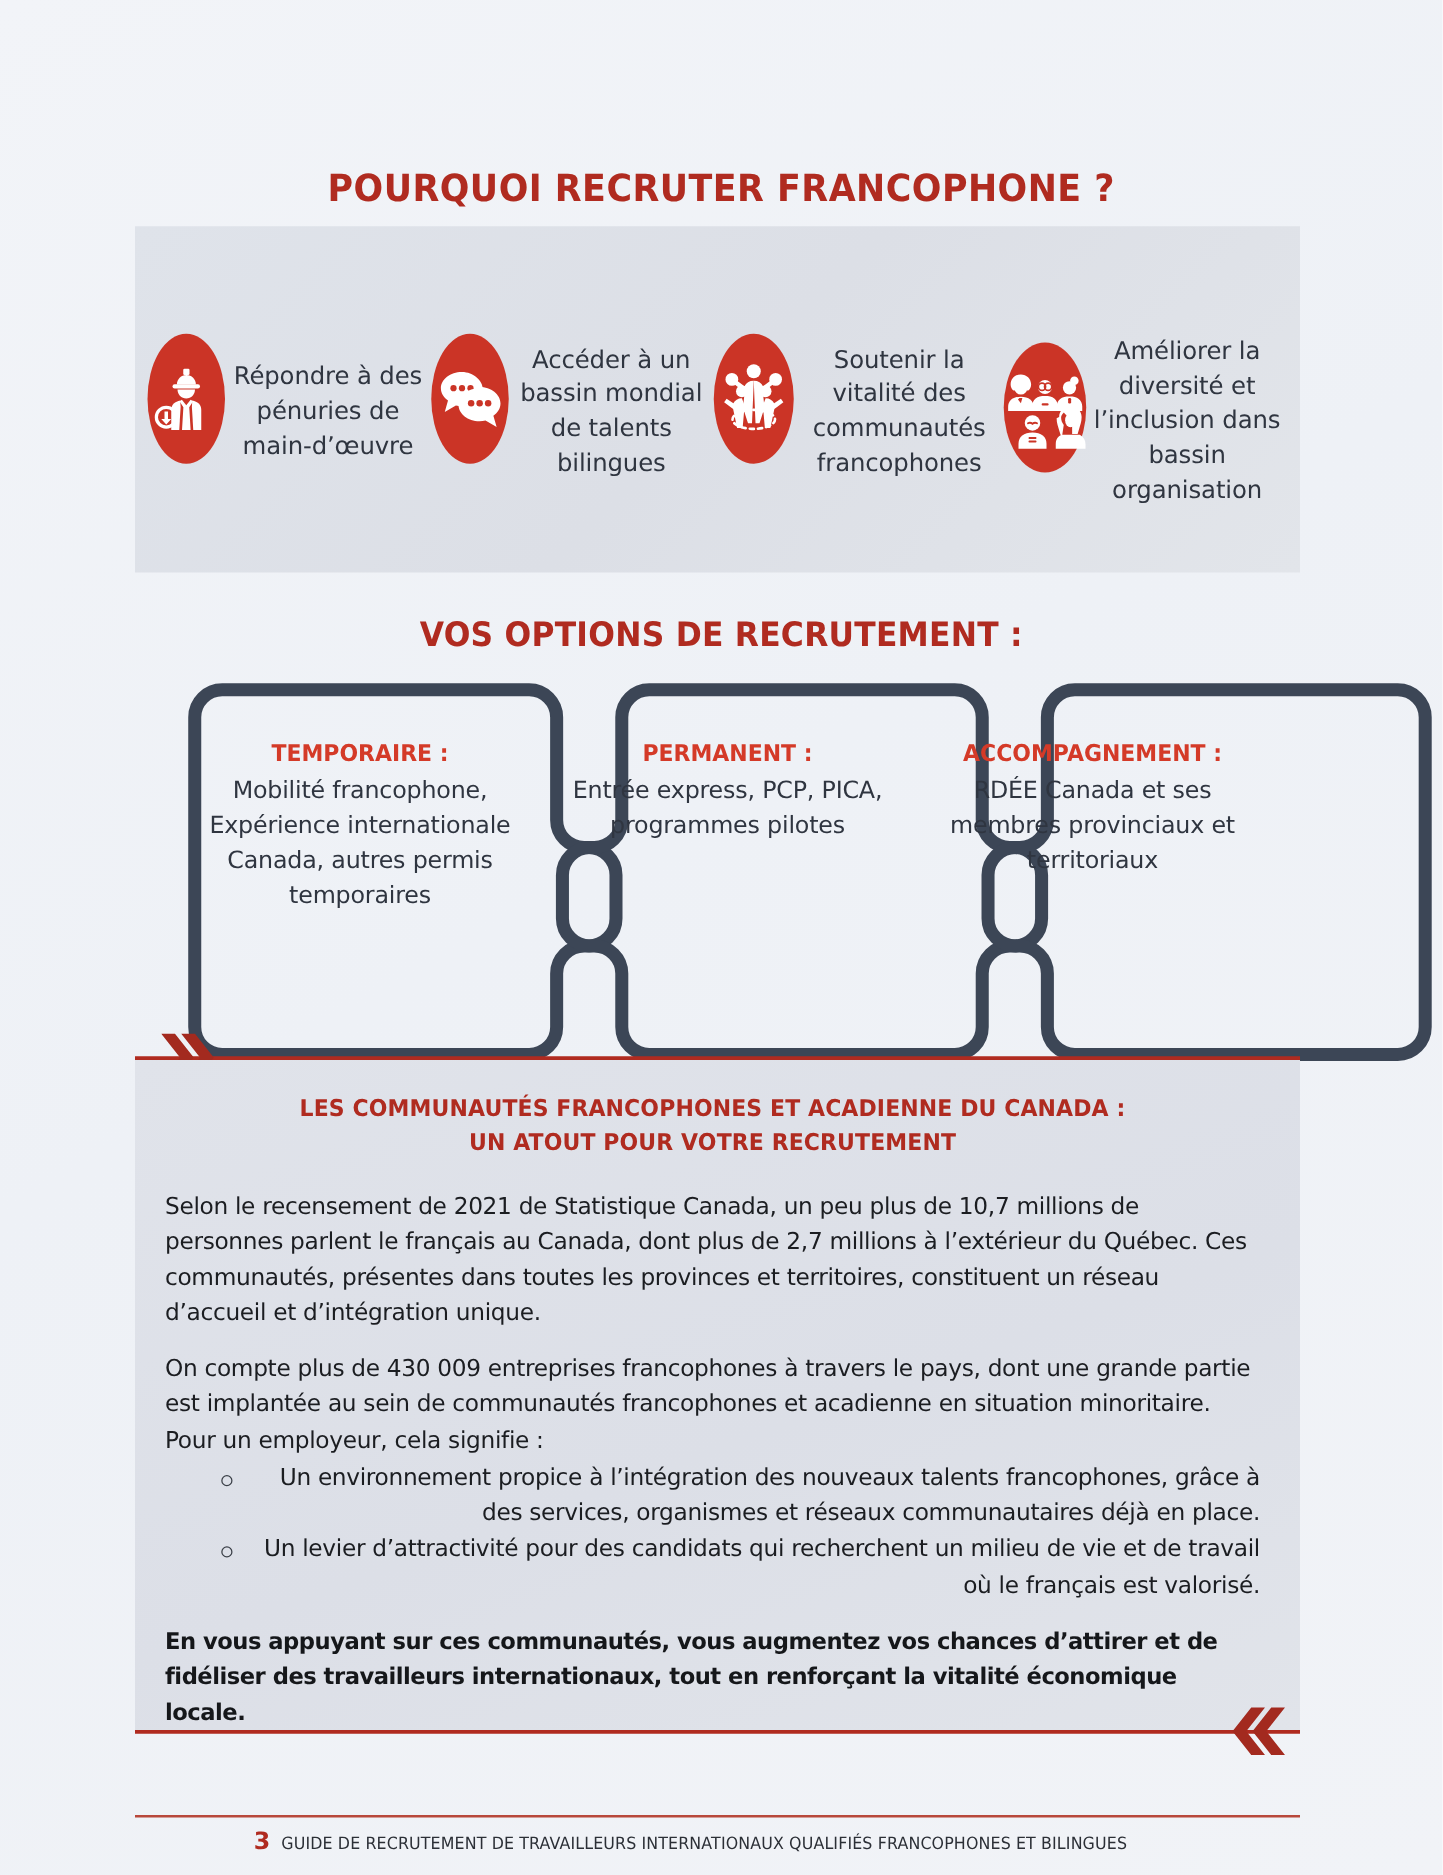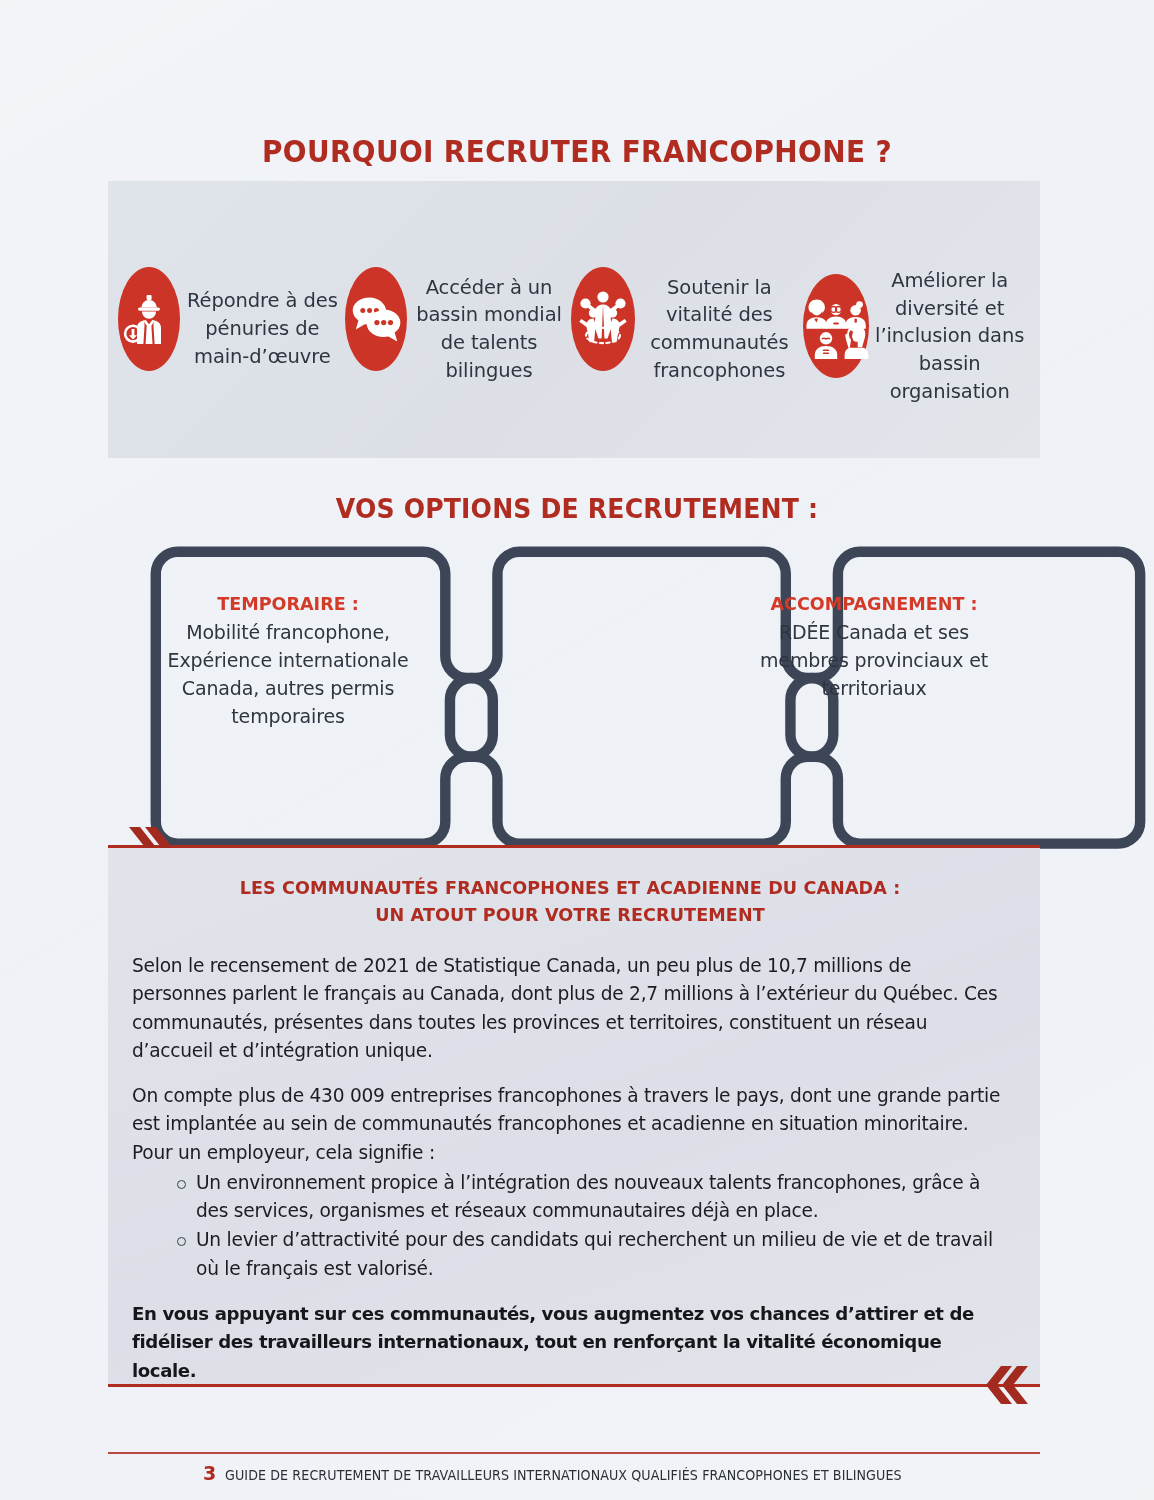--- a/index.html
+++ b/index.html
@@ -178,20 +178,21 @@
   }
   .bullets li {
     position: relative;
     padding-left: 64px;
     font-family: "DejaVu Sans", sans-serif;
     font-size: 18.6px;
     line-height: 1.52;
     color: #1b1d21;
     letter-spacing: -0.25px;
     margin-bottom: 1px;
+    text-align: right;
   }
   .bullets li::before {
     content: "";
     position: absolute;
     left: 45px;
     top: 11px;
     width: 7px;
     height: 7px;
     border: 1.4px solid #3a3f47;
     border-radius: 50%;
@@ -367,20 +368,24 @@
                a19 19 0 0 1 -19 -19 V201 a19 19 0 0 0 -19 -19 H572
                a19 19 0 0 1 -19 -19 V133 a19 19 0 0 1 19 -19 H575
                a19 19 0 0 0 19 -19 V24 a19 19 0 0 1 19 -19 Z"></path>
     </g>
   </svg>
 
   <div class="puzzle-text" id="pt0">
     <span class="puzzle-head">TEMPORAIRE :</span>
     <span>Mobilité francophone, Expérience internationale Canada, autres permis temporaires</span>
   </div>
+  <div class="puzzle-text" id="pt1">
+    <span class="puzzle-head">PERMANENT :</span>
+    <span>Entrée express, PCP, PICA, programmes pilotes</span>
+  </div>
   <div class="puzzle-text" id="pt2">
     <span class="puzzle-head">ACCOMPAGNEMENT :</span>
     <span>RDÉE Canada et ses membres provinciaux et territoriaux</span>
   </div>
 </div>
 
 <div class="rule-top"></div>
 
 <div class="chev chev-right">
   <svg width="48" height="46" viewBox="0 0 48 46">

